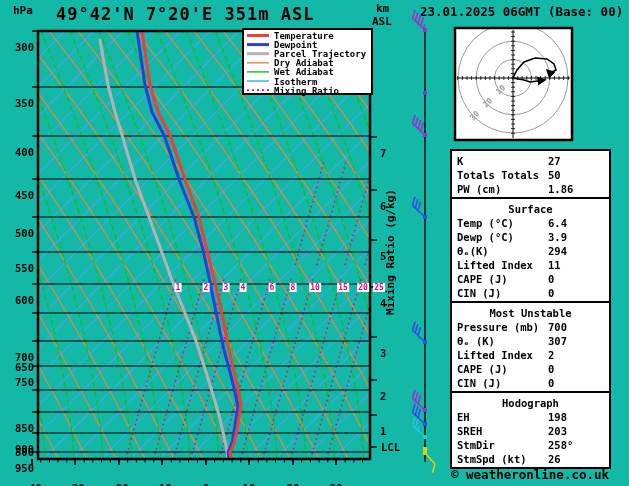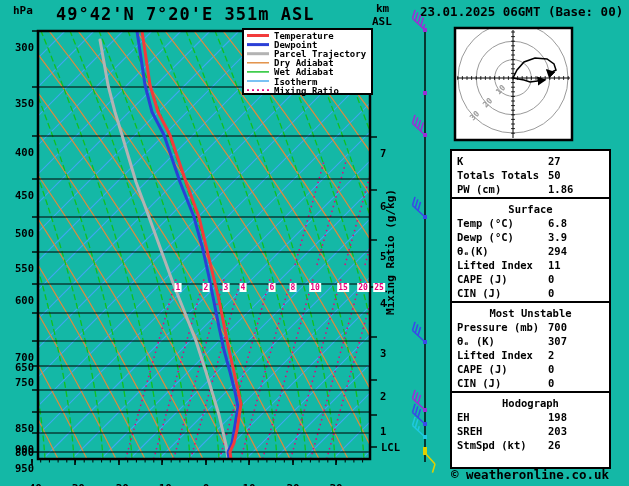--- a/index.html
+++ b/index.html
@@ -413,21 +413,21 @@
       <span class="rl">PW (cm)</span>
       <span class="rv">1.86</span>
           </div>
         </div>
       </div>
       <div class="panelBox" style="top: 197px; height: 106px;">
         <div style="padding-top:3px;">
           <div class="panelHeader">Surface</div>
           <div class="panelRow">
       <span class="rl">Temp (°C)</span>
-      <span class="rv">6.8</span>
+      <span class="rv">6.4</span>
           </div>
           <div class="panelRow">
       <span class="rl">Dewp (°C)</span>
       <span class="rv">3.9</span>
           </div>
           <div class="panelRow">
       <span class="rl">θₑ(K)</span>
       <span class="rv">294</span>
           </div>
           <div class="panelRow">
@@ -474,20 +474,24 @@
           <div class="panelHeader">Hodograph</div>
           <div class="panelRow">
       <span class="rl">EH</span>
       <span class="rv">198</span>
           </div>
           <div class="panelRow">
       <span class="rl">SREH</span>
       <span class="rv">203</span>
           </div>
           <div class="panelRow">
+      <span class="rl">StmDir</span>
+      <span class="rv">258°</span>
+          </div>
+          <div class="panelRow">
       <span class="rl">StmSpd (kt)</span>
       <span class="rv">26</span>
           </div>
         </div>
       </div>
     </div>
 
 </div>
 
 </body></html>

